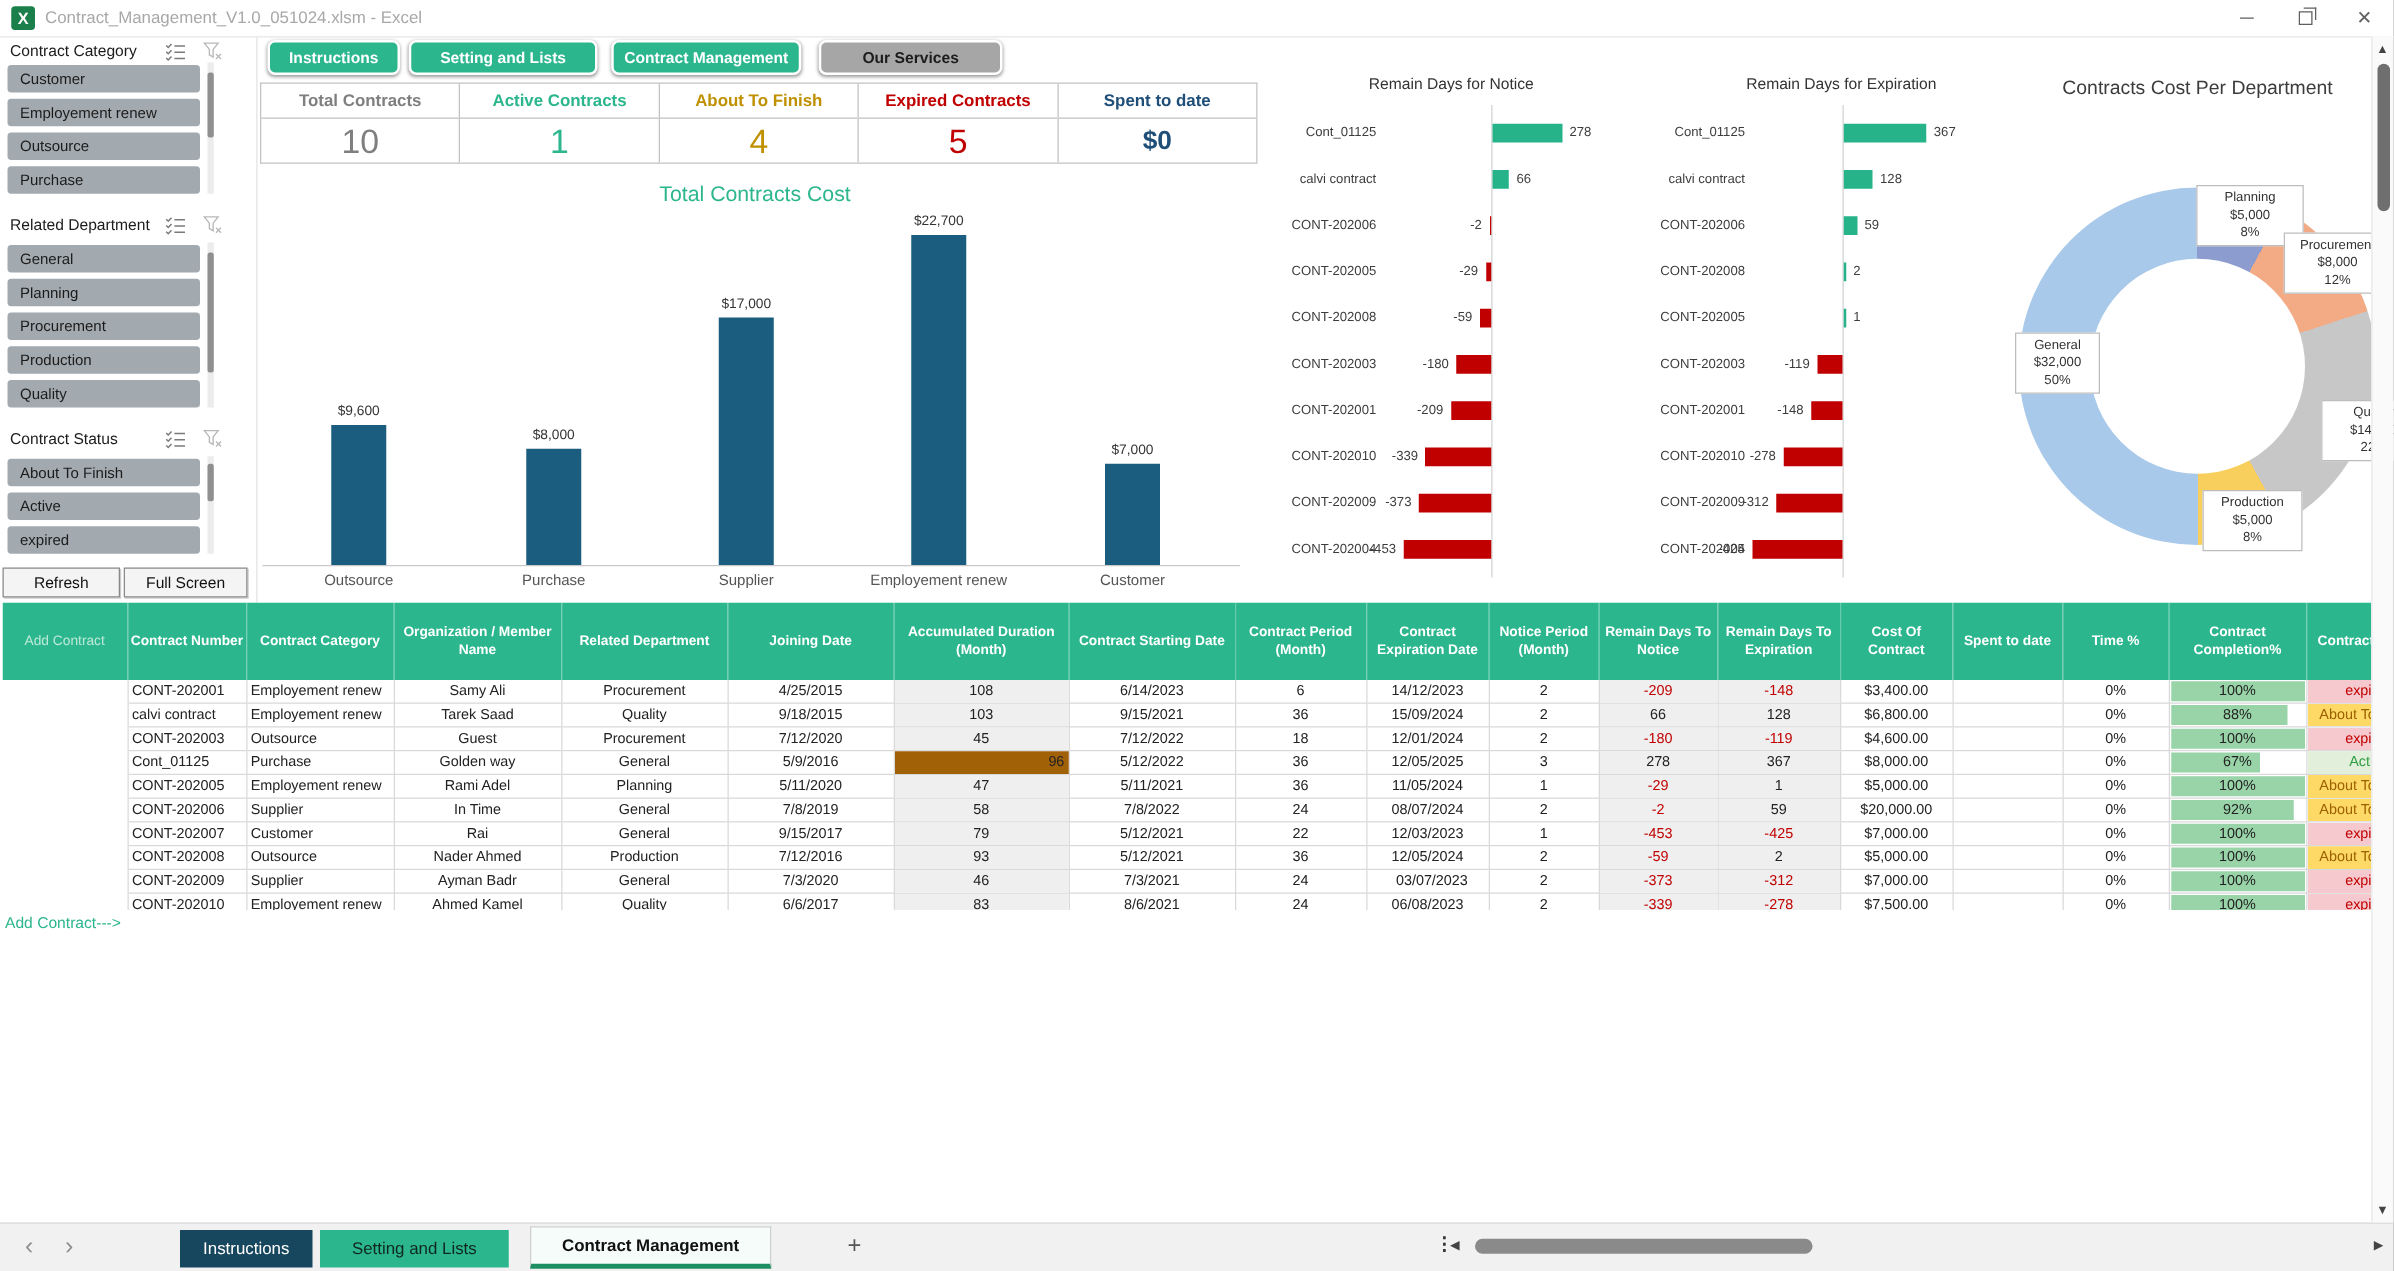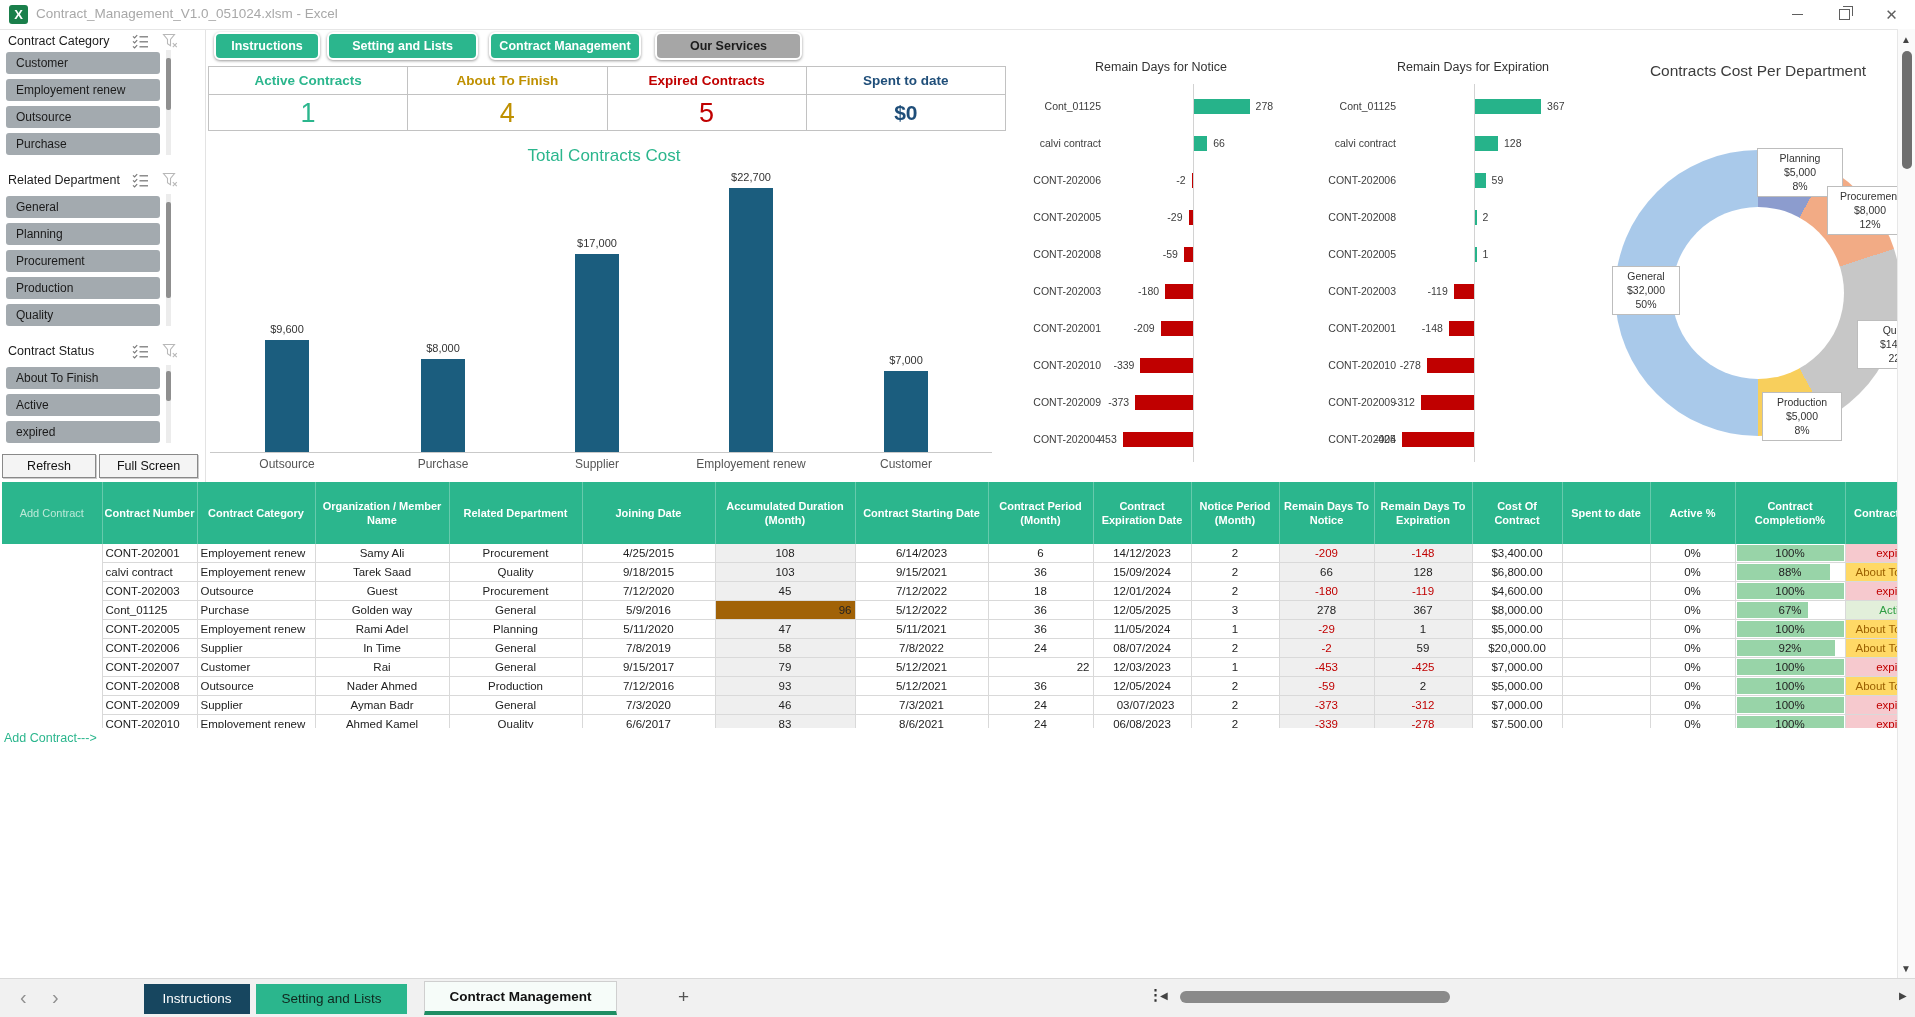--- a/index.html
+++ b/index.html
@@ -191,20 +191,24 @@
   <div class="actbtn" style="left:99px;width:99px;">Full Screen</div>
 
   <div id="navbtns">
       <div class="navbtn" style="left: 214px; width: 106px;">Instructions</div>
       <div class="navbtn" style="left: 327px; width: 151px;">Setting and Lists</div>
       <div class="navbtn" style="left: 489px; width: 152px;">Contract Management</div>
       <div class="navbtn navbtn-gray" style="left: 655px; width: 147px;">Our Services</div>
     </div>
   <div class="kpi" id="kpis">
       <div class="kpi-cell">
+        <div class="kpi-label" style="color: rgb(127, 127, 127);">Total Contracts</div>
+        <div class="kpi-value" style="color: rgb(127, 127, 127);">10</div>
+      </div>
+      <div class="kpi-cell">
         <div class="kpi-label" style="color: rgb(43, 182, 141);">Active Contracts</div>
         <div class="kpi-value" style="color: rgb(43, 182, 141);">1</div>
       </div>
       <div class="kpi-cell">
         <div class="kpi-label" style="color: rgb(191, 144, 0);">About To Finish</div>
         <div class="kpi-value" style="color: rgb(191, 144, 0);">4</div>
       </div>
       <div class="kpi-cell">
         <div class="kpi-label" style="color: rgb(192, 0, 0);">Expired Contracts</div>
         <div class="kpi-value" style="color: rgb(192, 0, 0);">5</div>
@@ -364,21 +368,21 @@
             <th style="background: rgb(43, 182, 141); text-align: center;">Joining Date</th>
             <th style="background: rgb(43, 182, 141); text-align: center;">Accumulated Duration (Month)</th>
             <th style="background: rgb(43, 182, 141); text-align: center;">Contract Starting Date</th>
             <th style="background: rgb(43, 182, 141); text-align: center;">Contract Period (Month)</th>
             <th style="background: rgb(43, 182, 141); text-align: center;">Contract Expiration Date</th>
             <th style="background: rgb(43, 182, 141); text-align: center;">Notice Period (Month)</th>
             <th style="background: rgb(43, 182, 141); text-align: center;">Remain Days To Notice</th>
             <th style="background: rgb(43, 182, 141); text-align: center;">Remain Days To Expiration</th>
             <th style="background: rgb(43, 182, 141); text-align: center;">Cost Of Contract</th>
             <th style="background: rgb(43, 182, 141); text-align: center;">Spent to date</th>
-            <th style="background: rgb(43, 182, 141); text-align: center;">Active %</th>
+            <th style="background: rgb(43, 182, 141); text-align: center;">Time %</th>
             <th style="background: rgb(43, 182, 141); text-align: center;">Contract Completion%</th>
             <th style="background: rgb(43, 182, 141); text-align: center;">Contract Status</th>
           </tr>
         </thead>
         <tbody>
           <tr>
             <td class="col-add" style="text-align: center;"></td>
             <td style="text-align: left;">CONT-202001</td>
             <td style="text-align: left;">Employement renew</td>
             <td style="text-align: center;">Samy Ali</td>
@@ -517,21 +521,21 @@
           </tr>
           <tr>
             <td class="col-add" style="text-align: center;"></td>
             <td style="text-align: left;">CONT-202007</td>
             <td style="text-align: left;">Customer</td>
             <td style="text-align: center;">Rai</td>
             <td style="text-align: center;">General</td>
             <td style="text-align: center;">9/15/2017</td>
             <td style="text-align: center; background: rgb(239, 239, 239);">79</td>
             <td style="text-align: center;">5/12/2021</td>
-            <td style="text-align: right;">22</td>
+            <td style="text-align: center;">22</td>
             <td style="text-align: center;">12/03/2023</td>
             <td style="text-align: center;">1</td>
             <td style="text-align: center; background: rgb(239, 239, 239); color: rgb(192, 0, 0);">-453</td>
             <td style="text-align: center; background: rgb(239, 239, 239); color: rgb(192, 0, 0);">-425</td>
             <td style="text-align: center;">$7,000.00</td>
             <td style="text-align: center;"></td>
             <td style="text-align: center;">0%</td>
             <td style="text-align: center;">
               <span class="dbar" style="width: calc(100% - 2px); background: rgb(152, 212, 168);"></span>
               <span class="dtext">100%</span>

